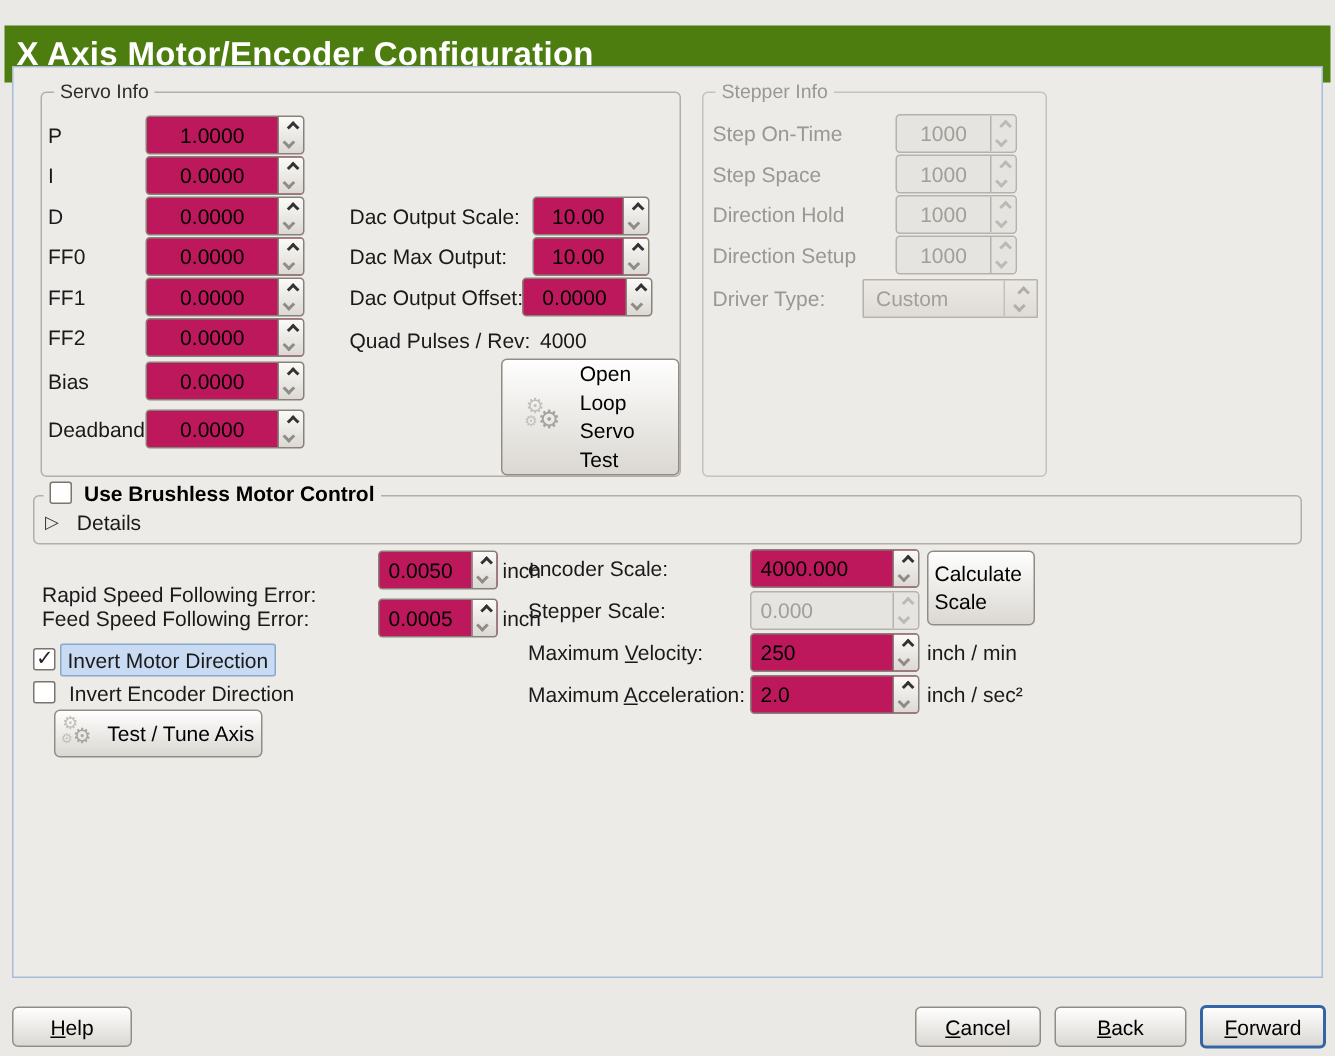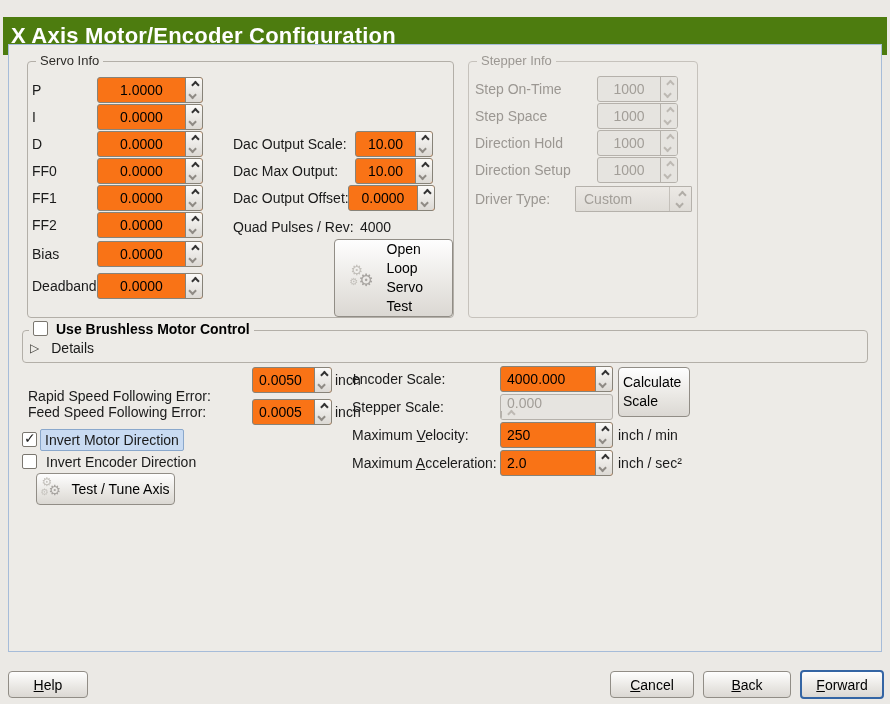--- a/index.html
+++ b/index.html
@@ -31,21 +31,21 @@
   .legend {
     position:absolute; top:-9px; left:8px; background:#edebe7;
     padding:0 4px; font-size:13px; color:#2e2c29; line-height:16px;
   }
   .legend.disabled { color:#9b9792; }
   .flabel { position:absolute; line-height:26px; font-size:14px; white-space:nowrap; }
   .flabel.disabled { color:#9b9792; }
   
   .spin {
     position:absolute; height:26px; display:flex;
-    border:1px solid #878379; border-radius:3px; background:#f97316; overflow:hidden;
+    border:1px solid #878379; border-radius:3px; background:#be185d; overflow:hidden;
   }
   .spin-val {
     flex:1; display:flex; align-items:center; justify-content:center;
     font-size:14px; color:#000; padding:0 3px; white-space:nowrap;
   }
   .spin.left-align .spin-val { justify-content:flex-start; padding-left:6px; }
   .spin-btns {
     width:17px; border-left:1px solid #878379;
     background:linear-gradient(#fbfaf8,#dcd9d4);
     display:flex; flex-direction:column; align-items:center; justify-content:center; gap:4px;
@@ -325,21 +325,21 @@
     <span class="spin-btns">
         <i class="chev up"></i>
         <i class="chev dn"></i>
       </span>
   </div>
   <div class="btn" style="left:609px;top:322px;width:72px;height:50px;padding:2px 4px;">
     <span style="text-align:left;line-height:19px;width:64px;">Calculate Scale</span>
   </div>
 
   <span class="flabel" style="left:343px;top:349px;">Stepper Scale:</span>
-  <div class="spin left-align disabled" style="left:491px;top:349px;width:113px;flex-direction:column;">
+  <div class="spin left-align disabled" style="left:491px;top:349px;width:113px;">
     <span class="spin-val">0.000</span>
     <span class="spin-btns">
         <i class="chev up"></i>
         <i class="chev dn"></i>
       </span>
   </div>
 
   <span class="flabel" style="left:343px;top:377px;">
     <span>Maximum </span><span class="u">V</span><span>elocity:</span>
   </span>

